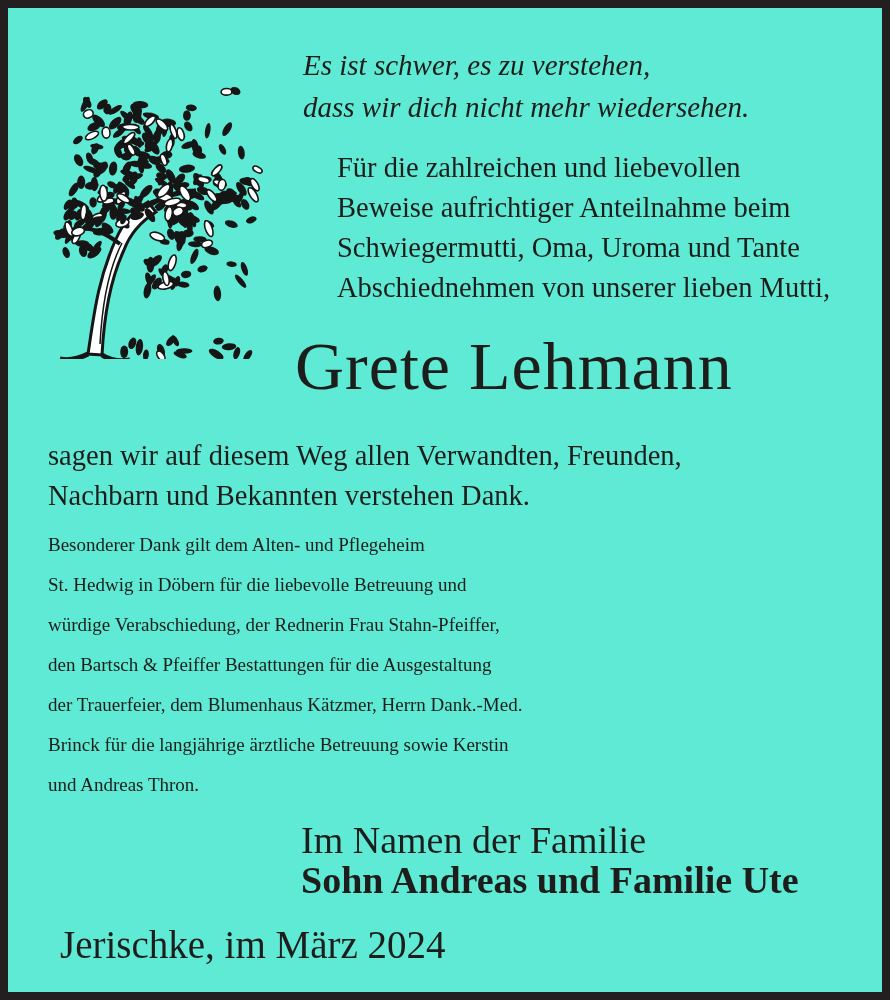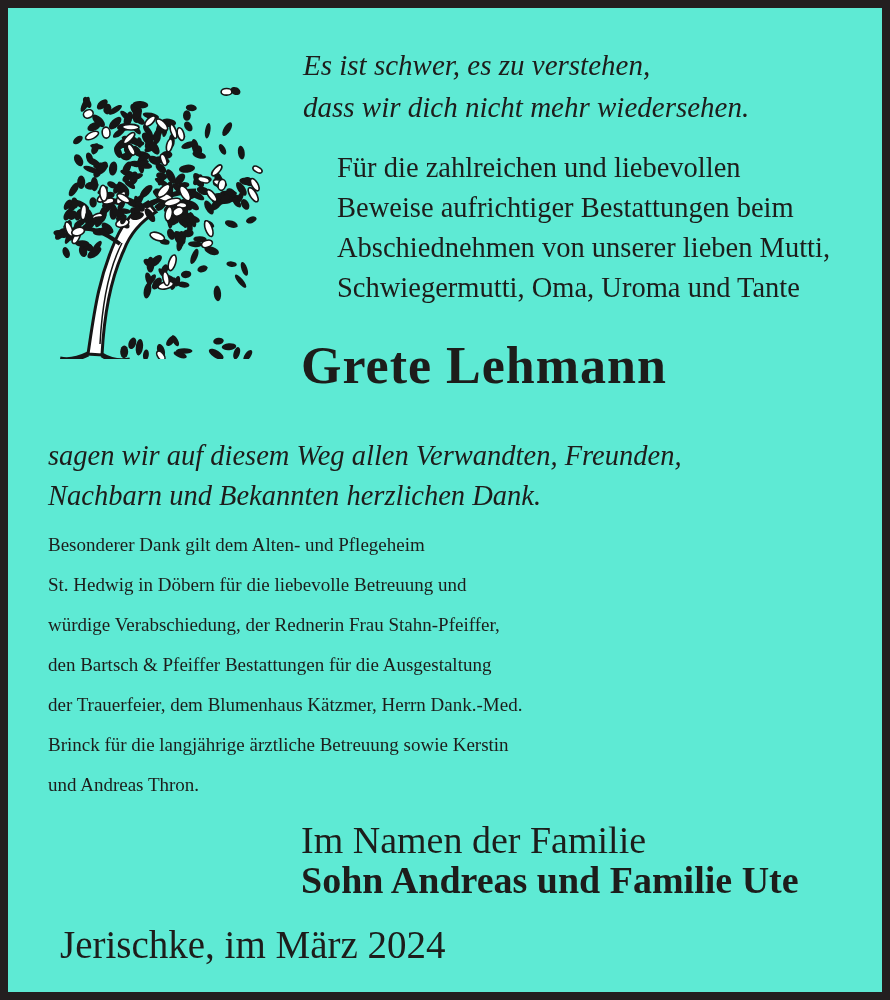--- a/index.html
+++ b/index.html
@@ -27,33 +27,32 @@
     left: 20px; top: 56px;
     width: 240px; height: 295px;
   }
   .intro {
     left: 293px; top: 140px;
     font-size: 28.5px;
     line-height: 40px;
     margin-left: 36px;
   }
   .name {
-    left: 293px; top: 316px;
-    font-size: 52px;
-    font-weight: bold;
+    left: 287px; top: 316px;
+    font-size: 68px;
+    font-weight: normal;
     letter-spacing: 1px;
     line-height: 84px;
     margin: 0;
     white-space: nowrap;
   }
   .thanks {
     left: 40px; top: 428px;
     font-size: 28.5px;
     line-height: 40px;
-    font-style: italic;
   }
   .special {
     left: 40px; top: 517px;
     font-size: 19px;
     line-height: 40px;
   }
   .closing {
     left: 293px; top: 812px;
     font-size: 38px;
     line-height: 40px;
@@ -387,30 +386,30 @@
       <ellipse cx="201.0" cy="282.7" rx="7.3" ry="3.5" transform="rotate(175 201.0 282.7)" fill="#161616"></ellipse>
     </svg>
 
   <div class="abs quote">
     <div class="line">Es ist schwer, es zu verstehen,</div>
     <div class="line">dass wir dich nicht mehr wiedersehen.</div>
   </div>
 
   <div class="abs intro">
     <div class="line">Für die zahlreichen und liebevollen</div>
-    <div class="line">Beweise aufrichtiger Bestattungen beim</div>
+    <div class="line">Beweise aufrichtiger Anteilnahme beim</div>
+    <div class="line">Schwiegermutti, Oma, Uroma und Tante</div>
     <div class="line">Abschiednehmen von unserer lieben Mutti,</div>
-    <div class="line">Schwiegermutti, Oma, Uroma und Tante</div>
   </div>
 
   <h1 class="abs name">Grete Lehmann</h1>
 
   <div class="abs thanks">
     <div class="line">sagen wir auf diesem Weg allen Verwandten, Freunden,</div>
-    <div class="line">Nachbarn und Bekannten herzlichen Dank.</div>
+    <div class="line">Nachbarn und Bekannten verstehen Dank.</div>
   </div>
 
   <div class="abs special">
     <div class="line">Besonderer Dank gilt dem Alten- und Pflegeheim</div>
     <div class="line">St. Hedwig in Döbern für die liebevolle Betreuung und</div>
     <div class="line">würdige Verabschiedung, der Rednerin Frau Stahn-Pfeiffer,</div>
     <div class="line">den Bartsch &amp; Pfeiffer Bestattungen für die Ausgestaltung</div>
     <div class="line">der Trauerfeier, dem Blumenhaus Kätzmer, Herrn Dank.-Med.</div>
     <div class="line">Brinck für die langjährige ärztliche Betreuung sowie Kerstin</div>
     <div class="line">und Andreas Thron.</div>

